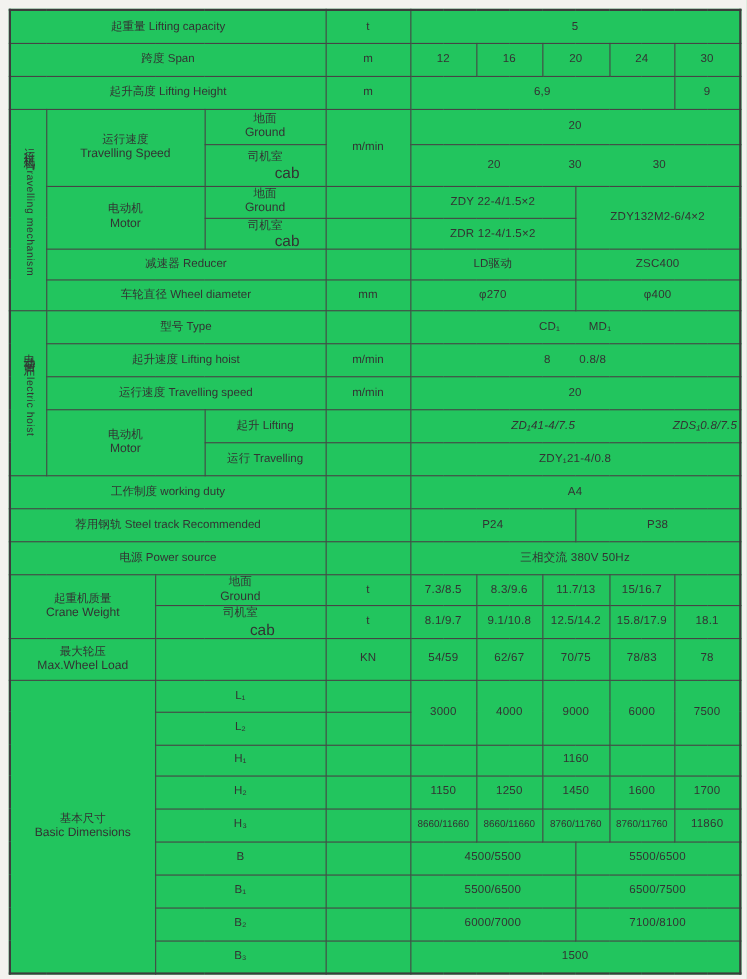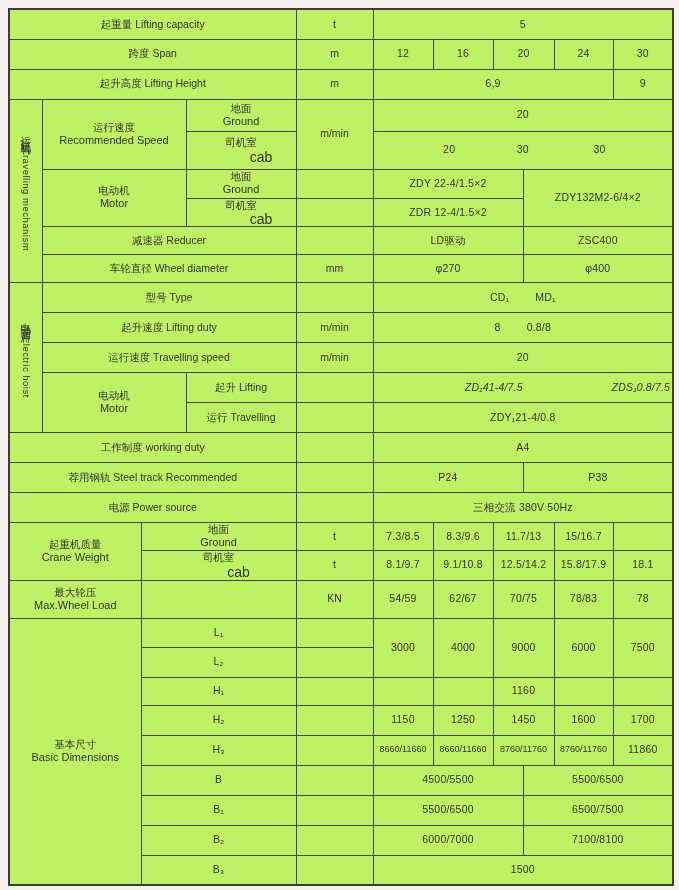--- a/index.html
+++ b/index.html
@@ -8,21 +8,21 @@
     background:#f3f2ef;
     font-family:"Liberation Sans","DejaVu Sans",sans-serif;
     color:#333;
     -webkit-font-smoothing:antialiased;
   }
   .sheet { padding:8px 0 0 8px; }
   table.spec {
     border-collapse:collapse;
     table-layout:fixed;
     width:664px;
-    background:#bef264;
+    background:#22c55e;
     border:2px solid #3c3c3c;
     padding-left:25px;
   }
   td {
     border:1px solid #454545;
     text-align:center;
     vertical-align:middle;
     padding:0 2px;
     font-size:10.5px;
     line-height:1.25;
@@ -112,21 +112,21 @@
 <tr style="height:32px">
   <td rowspan="6" class="sidecell">
     <div class="vwrap">
       <span class="vzh">运行机构</span>
       <span class="ven">Travelling mechanism</span>
     </div>
   </td>
   <td colspan="2" rowspan="2" class="lbl">
     <div class="two">
               <span class="zh">运行速度</span>
-              <span class="en">Recommended Speed</span>
+              <span class="en">Travelling Speed</span>
             </div>
   </td>
   <td class="lbl">
     <div class="two">
               <span class="zh">地面</span>
               <span class="en">Ground</span>
             </div>
   </td>
   <td rowspan="2" class="u">m/min</td>
   <td colspan="10" class="v">20</td>
@@ -202,21 +202,21 @@
   <td class="u empty"></td>
   <td colspan="10" class="v">
     <div class="pair">
               <span>CD₁</span>
               <span>MD₁</span>
             </div>
   </td>
 </tr>
 
 <tr style="height:30px">
-  <td colspan="3" class="lbl">起升速度 Lifting duty</td>
+  <td colspan="3" class="lbl">起升速度 Lifting hoist</td>
   <td class="u">m/min</td>
   <td colspan="10" class="v">
     <div class="pair">
               <span>8</span>
               <span>0.8/8</span>
             </div>
   </td>
 </tr>
 
 <tr style="height:30px">

